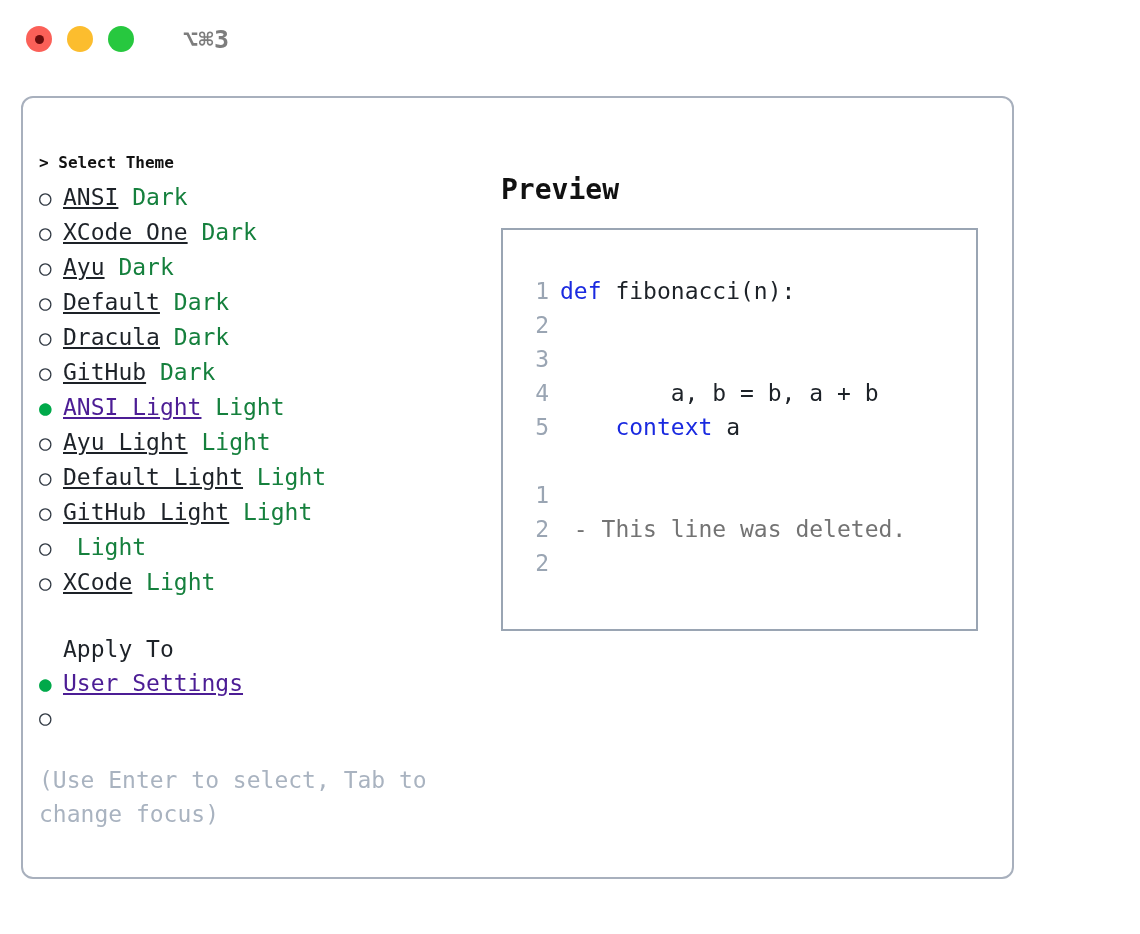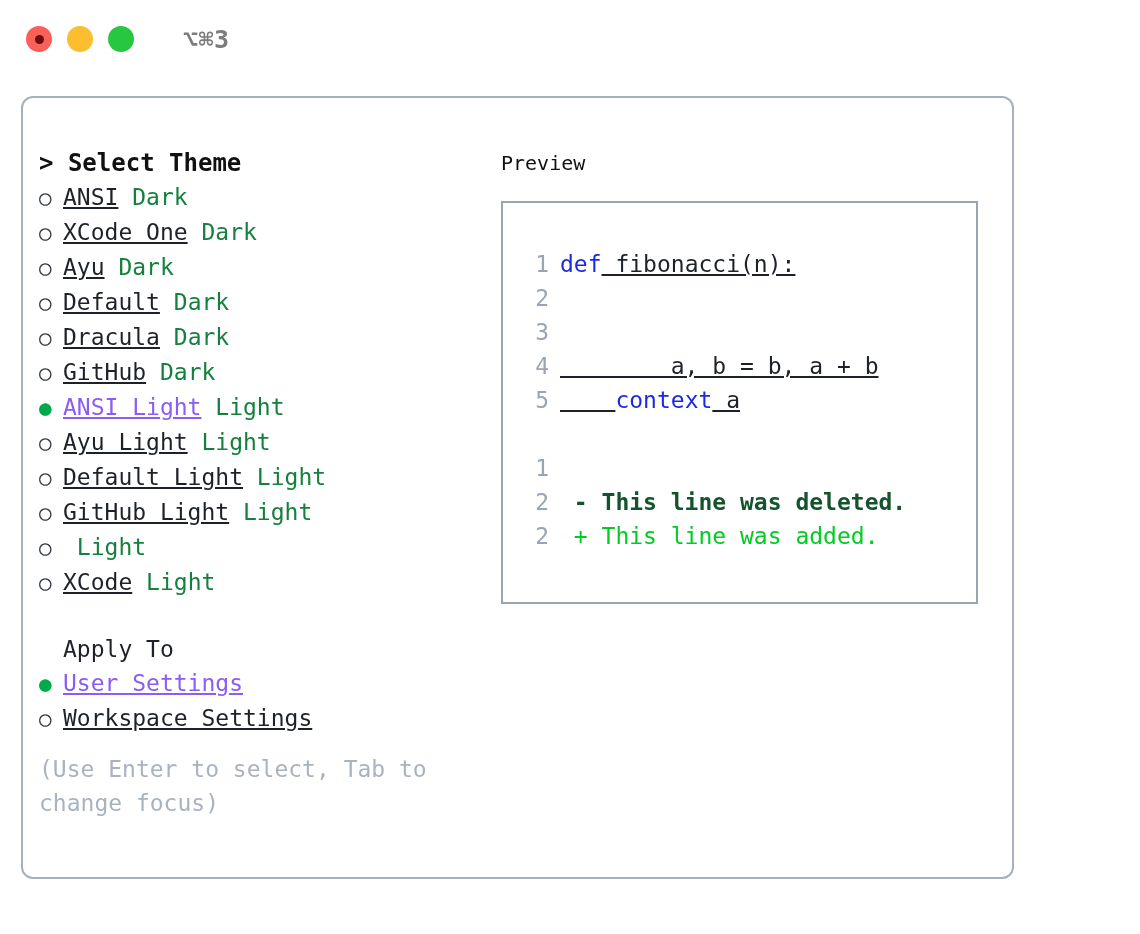--- a/index.html
+++ b/index.html
@@ -81,21 +81,21 @@
 
   
   #left-col {
     position: absolute;
     left: 16px;
     top: 48px;
     width: 440px;
   }
 
   .section-header {
-    font-size: 24px;
+    font-size: 16px;
     font-weight: bold;
     color: #111111;
     line-height: 34px;
     white-space: pre;
   }
 
   .opt-row {
     display: flex;
     align-items: baseline;
     line-height: 34px;
@@ -106,55 +106,56 @@
   .bullet {
     width: 24px;
     flex: 0 0 24px;
     font-size: 21px;
     line-height: 34px;
     color: #333b45;
   }
   .bullet.sel { color: #00a94a; }
 
   .opt-name   { color: #1d2228; text-decoration: underline; }
-  .opt-name.sel { color: #8b5cf6; }
+  .opt-name.sel { color: #4c1d95; }
   .opt-variant { color: #15803d; }
 
   #apply-block { margin-top: 32px; }
 
   .sub-header {
     font-size: 23px;
     color: #1d2228;
     line-height: 34px;
     padding-left: 24px;
     white-space: pre;
   }
 
   #hint {
-    margin-top: 16px;
+    margin-top: 28px;
     font-size: 23px;
     line-height: 34px;
     color: #a9b3c0;
     width: 400px;
     white-space: pre-wrap;
   }
 
   
   #right-col {
     position: absolute;
     left: 478px;
     top: 48px;
     width: 500px;
   }
 
   #preview-label {
-    font-size: 20px;
-    font-weight: normal;
+    font-size: 28px;
+    font-weight: bold;
     color: #111111;
     line-height: 34px;
+    margin-top: 27px;
   }
 
   #preview-box {
     margin-top: 21px;
     width: 477px;
     height: 403px;
     border: 2px solid #9aa5b3;
     background: #ffffff;
     padding: 44px 0 0 16px;
   }
@@ -173,26 +174,26 @@
     text-align: right;
     color: #9aa5b3;
     margin-right: 11px;
   }
 
   .code-body { color: #1d2228; }
 
   .tok-kw   { color: #1a2ae0; }
   .tok-fn   { color: #0fc9d4; }
   .tok-num  { color: #00bb33; }
-  .tok-plain{ color: #1d2228; text-decoration: underline; }
+  .tok-plain{ color: #1d2228; }
 
   .diff-gap { height: 34px; }
 
   .diff-ctx { color: #6f6f6f; }
-  .diff-del { color: #14532d; font-weight: bold; }
+  .diff-del { color: #737373; }
   .diff-add { color: #00cc22; }
 </style>
 </head>
 <body>
 
 <div id="window">
 
   <div id="titlebar">
     <div class="dot dot-red"></div>
     <div class="dot dot-yellow"></div>
@@ -219,21 +220,21 @@
             <div class="opt-row"><span class="bullet">○</span><span class="opt-name">Default Light</span><span class="opt-variant"> Light</span></div>
             <div class="opt-row"><span class="bullet">○</span><span class="opt-name">GitHub Light</span><span class="opt-variant"> Light</span></div>
             <div class="opt-row"><span class="bullet">○</span><span class="opt-variant"> Light</span></div>
             <div class="opt-row"><span class="bullet">○</span><span class="opt-name">XCode</span><span class="opt-variant"> Light</span></div>
           </div>
 
         <div id="apply-block">
           <div class="sub-header">Apply To</div>
           <div id="apply-list">
               <div class="opt-row"><span class="bullet sel">●</span><span class="opt-name sel">User Settings</span></div>
-              <div class="opt-row"><span class="bullet">○</span><span class="opt-name">Workspace Settings</span></div>
+              <div class="opt-row"><span class="bullet">○</span></div>
             </div>
         </div>
 
         <div id="hint">(Use Enter to select, Tab to change focus)</div>
       </div>
 
       <div id="right-col">
         <div id="preview-label">Preview</div>
 
         <div id="preview-box">
@@ -241,20 +242,20 @@
               <div class="code-line"><span class="lineno">1</span><span class="code-body"><span class="tok-kw">def</span><span class="tok-plain"> fibonacci(n):</span></span></div>
               <div class="code-line"><span class="lineno">2</span></div>
               <div class="code-line"><span class="lineno">3</span></div>
               <div class="code-line"><span class="lineno">4</span><span class="code-body"><span class="tok-plain">        a, b = b, a + b</span></span></div>
               <div class="code-line"><span class="lineno">5</span><span class="code-body"><span class="tok-plain">    </span><span class="tok-kw">context</span><span class="tok-plain"> a</span></span></div>
             </div>
           <div class="diff-gap"></div>
           <div id="diff-block">
               <div class="code-line"><span class="lineno">1</span></div>
               <div class="code-line"><span class="lineno">2</span><span class="diff-del"> - This line was deleted.</span></div>
-              <div class="code-line"><span class="lineno">2</span><span class="diff-add"> + This line was added.</span></div>
+              <div class="code-line"><span class="lineno">2</span></div>
             </div>
         </div>
       </div>
 
     </div>
   </div>
 </div>
 
 </body></html>

